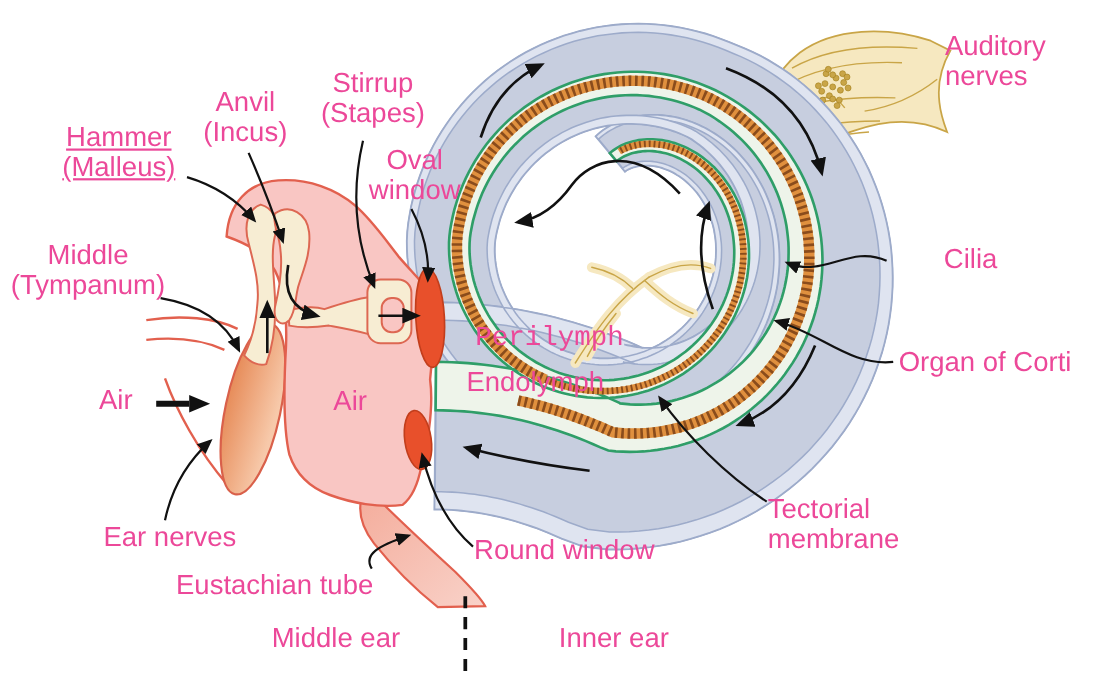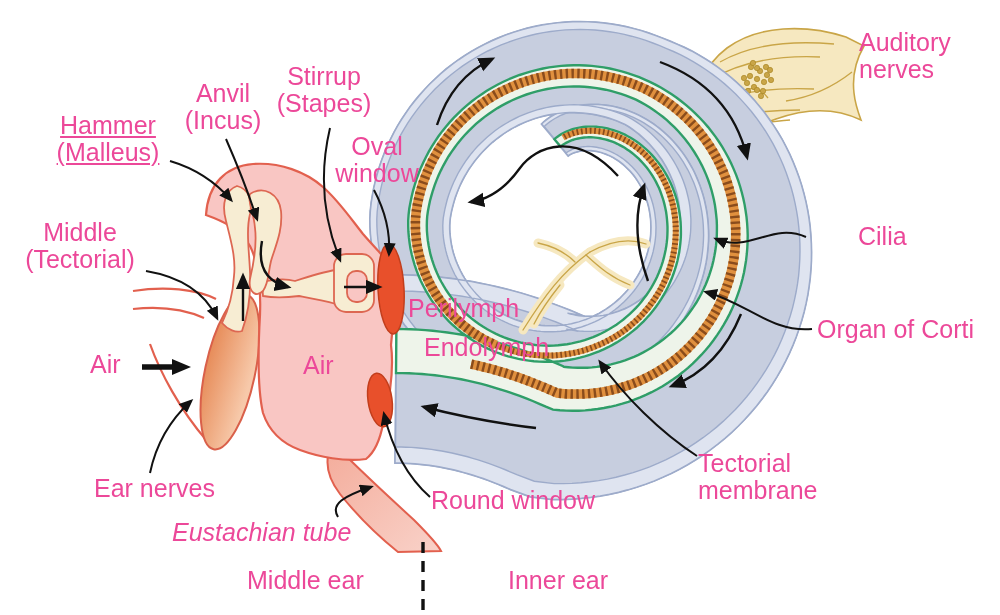--- a/index.html
+++ b/index.html
@@ -153,44 +153,44 @@
 </svg>
 
 <div class="lbl ctr" style="left:108px;top:112px;text-decoration:underline;">
   <div>Hammer</div>
   <div>(Malleus)</div>
 </div>
 <div class="lbl ctr" style="left:223px;top:80px;">
   <div>Anvil</div>
   <div>(Incus)</div>
 </div>
-<div class="lbl ctr" style="left:324px;top:63px;text-align:center;">
+<div class="lbl ctr" style="left:339px;top:63px;text-align:center;">
   <div>Stirrup</div>
   <div>(Stapes)</div>
 </div>
 <div class="lbl ctr" style="left:377px;top:133px;">
   <div>Oval</div>
   <div>window</div>
 </div>
 <div class="lbl ctr" style="left:80px;top:219px;">
   <div>Middle</div>
-  <div>(Tectorial)</div>
+  <div>(Tympanum)</div>
 </div>
 <div class="lbl" style="left:90px;top:351px;">Air</div>
 <div class="lbl" style="left:303px;top:352px;">Air</div>
-<div class="lbl" style="left:408px;top:295px;">Perilymph</div>
+<div class="lbl" style="left:432px;top:295px;font-family:Liberation Mono, monospace;">Perilymph</div>
 <div class="lbl" style="left:424px;top:334px;">Endolymph</div>
 <div class="lbl" style="left:858px;top:223px;">Cilia</div>
 <div class="lbl" style="left:817px;top:316px;">Organ of Corti</div>
 <div class="lbl" style="left:698px;top:450px;">
   <div>Tectorial</div>
   <div>membrane</div>
 </div>
 <div class="lbl" style="left:431px;top:487px;">Round window</div>
 <div class="lbl" style="left:94px;top:475px;">Ear nerves</div>
-<div class="lbl" style="left:172px;top:519px;font-style:italic;">Eustachian tube</div>
+<div class="lbl" style="left:160px;top:519px;">Eustachian tube</div>
 <div class="lbl" style="left:247px;top:567px;">Middle ear</div>
 <div class="lbl" style="left:508px;top:567px;">Inner ear</div>
 <div class="lbl" style="left:859px;top:29px;">
   <div>Auditory</div>
   <div>nerves</div>
 </div>
 </div>
 
 </body></html>

